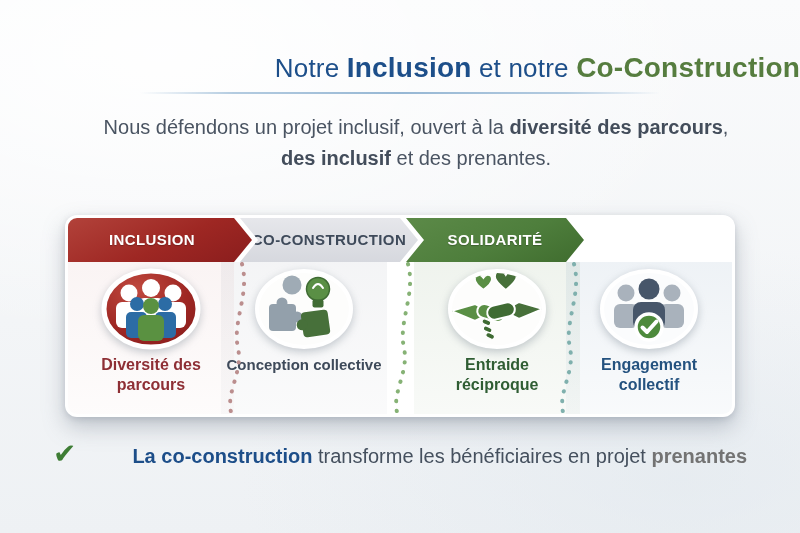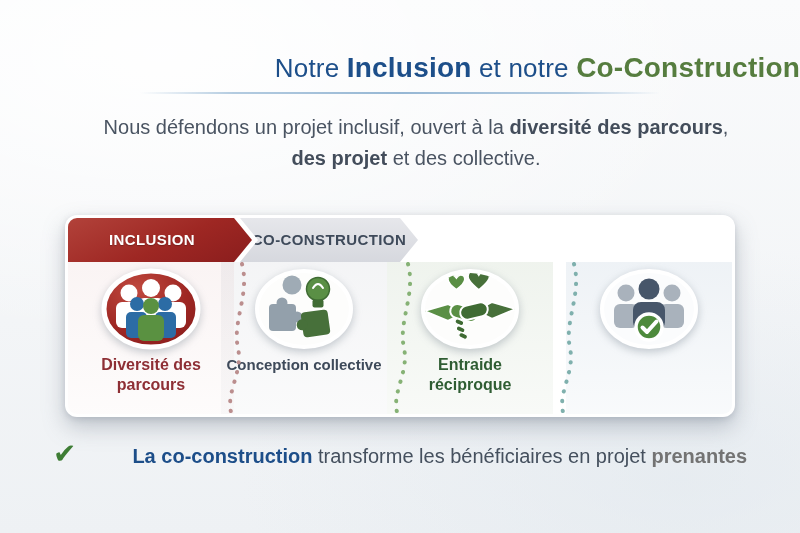--- a/index.html
+++ b/index.html
@@ -41,21 +41,21 @@
     clip-path:polygon(0 0,160px 0,178px 22px,160px 44px,0 44px,18px 22px);}
   .banner.b3{left:504px;width:160px;
     background:linear-gradient(155deg,#35699d 0%,#2a5d8c 55%,#1d4b78 100%);
     clip-path:polygon(0 0,160px 0,160px 44px,0 44px,18px 22px);
     padding-left:14px;box-sizing:border-box;}
   .banner.b3 .banner-label{width:110px;}
   
   .col{position:absolute;top:47px;bottom:3px;width:166px;display:flex;flex-direction:column;align-items:center;}
   .col.c0{left:3px;border-radius:0 0 0 9px;background:linear-gradient(180deg,rgba(158,39,35,.05),rgba(158,39,35,.015));}
   .col.c1{left:156px;background:linear-gradient(180deg,rgba(95,105,125,.07),rgba(95,105,125,.03));}
-  .col.c2{left:322px;background:linear-gradient(180deg,rgba(78,126,60,.09),rgba(78,126,60,.04));}
+  .col.c2{left:349px;background:linear-gradient(180deg,rgba(78,126,60,.09),rgba(78,126,60,.04));}
   .col.c3{left:501px;border-radius:0 0 9px 0;background:linear-gradient(180deg,rgba(42,93,140,.08),rgba(42,93,140,.03));}
   .icon-svg{margin-top:5px;filter:drop-shadow(0 3px 4px rgba(95,108,124,.35));}
   .caption{margin-top:4px;font-weight:bold;font-size:16px;line-height:20px;text-align:center;}
   .c0 .caption{color:#8e2f35;max-width:128px;}
   .c1 .caption{color:#3e4a5a;max-width:162px;font-size:15px;}
   .c2 .caption{color:#2f5d33;max-width:110px;}
   .c3 .caption{color:#24527f;max-width:122px;}
   .seps{position:absolute;top:47px;left:3px;width:664px;height:152px;pointer-events:none;}
   
   .footer{position:absolute;top:441px;left:0;width:100%;text-align:center;color:#45505e;font-size:20px;line-height:30px;}
@@ -67,31 +67,34 @@
 </head>
 <body>
 
 <div class="title">
   <span>Notre </span><span class="t-bold-blue">Inclusion</span><span> et notre </span><span class="t-bold-green">Co-Construction</span>
 </div>
 <div class="title-divider"></div>
 
 <div class="subtitle">
   <span>Nous défendons un projet inclusif, ouvert à la </span><b>diversité des parcours</b><span>,</span><br>
-  <b>des projet</b><span> et des collective.</span>
+  <b>des inclusif</b><span> et des prenantes.</span>
 </div>
 
 <div class="card">
 
   <div class="banner-row">
     <div class="banner b0">
       <span class="banner-label">INCLUSION</span>
     </div>
     <div class="banner b1">
       <span class="banner-label">CO-CONSTRUCTION</span>
+    </div>
+    <div class="banner b2">
+      <span class="banner-label">SOLIDARITÉ</span>
     </div>
   </div>
 
   <div class="col c0">
     <svg class="icon-svg" width="104" height="84" viewBox="0 0 104 84">
       <defs>
         <radialGradient id="redg" cx="35%" cy="25%" r="90%">
           <stop offset="0%" stop-color="#c0493f"></stop>
             <stop offset="60%" stop-color="#9e2723"></stop>
             <stop offset="100%" stop-color="#861c1c"></stop>
@@ -185,20 +188,21 @@
         <circle cx="29" cy="26" r="8.5" fill="#a9b2bc"></circle>
         <rect x="17" y="37" width="24" height="24" rx="6" fill="#a9b2bc"></rect>
         <circle cx="75" cy="26" r="8.5" fill="#a9b2bc"></circle>
         <rect x="63" y="37" width="24" height="24" rx="6" fill="#a9b2bc"></rect>
         <circle cx="52" cy="22" r="10.5" fill="#47566a"></circle>
         <rect x="36" y="35" width="32" height="28" rx="8" fill="#47566a"></rect>
       </g>
       <circle cx="52" cy="60" r="13" fill="#4e8a3c" stroke="#ffffff" stroke-width="3.5"></circle>
       <path d="M45.5 60.5 l4.5 4.5 l9.5 -10.5" stroke="#ffffff" stroke-width="4" fill="none" stroke-linecap="round" stroke-linejoin="round"></path>
     </svg>
+    <div class="caption">Engagement collectif</div>
   </div>
 
   <svg class="seps" viewBox="0 0 664 152">
     <path d="M174 2 C182 32, 164 60, 170 86 C175 110, 158 130, 163 150" fill="none" stroke="#bb8e8e" stroke-width="4" stroke-linecap="round" stroke-dasharray="0.4 9.5"></path>
     <path d="M340 2 C348 32, 330 60, 336 86 C341 110, 324 130, 329 150" fill="none" stroke="#86b275" stroke-width="4" stroke-linecap="round" stroke-dasharray="0.4 9.5"></path>
     <path d="M506 2 C514 32, 496 60, 502 86 C507 110, 490 130, 495 150" fill="none" stroke="#7fb0ad" stroke-width="4" stroke-linecap="round" stroke-dasharray="0.4 9.5"></path>
   </svg>
 </div>
 
 <div class="footer">

